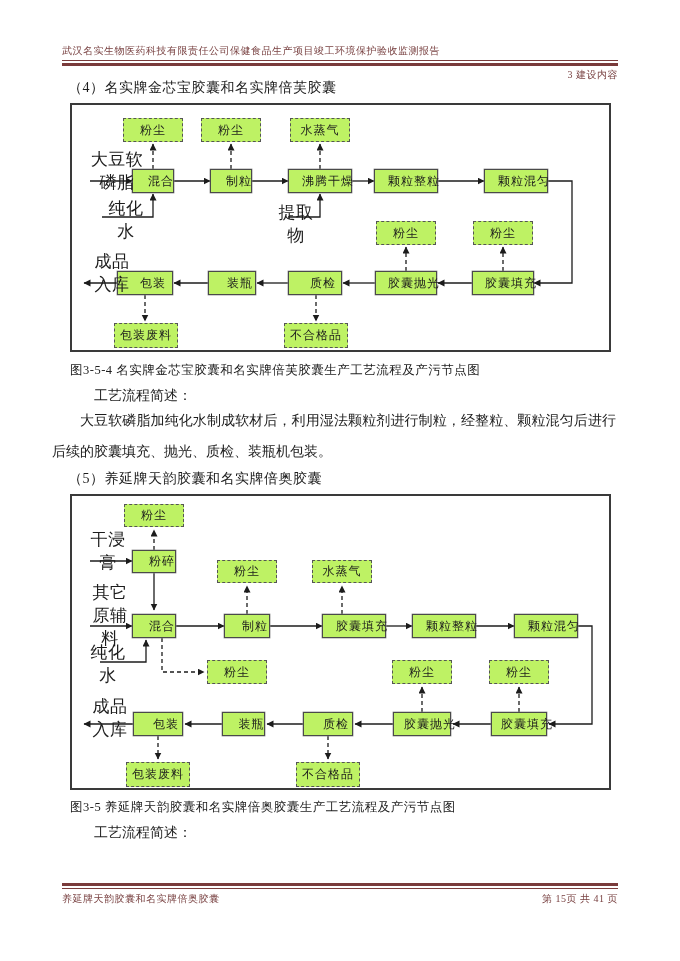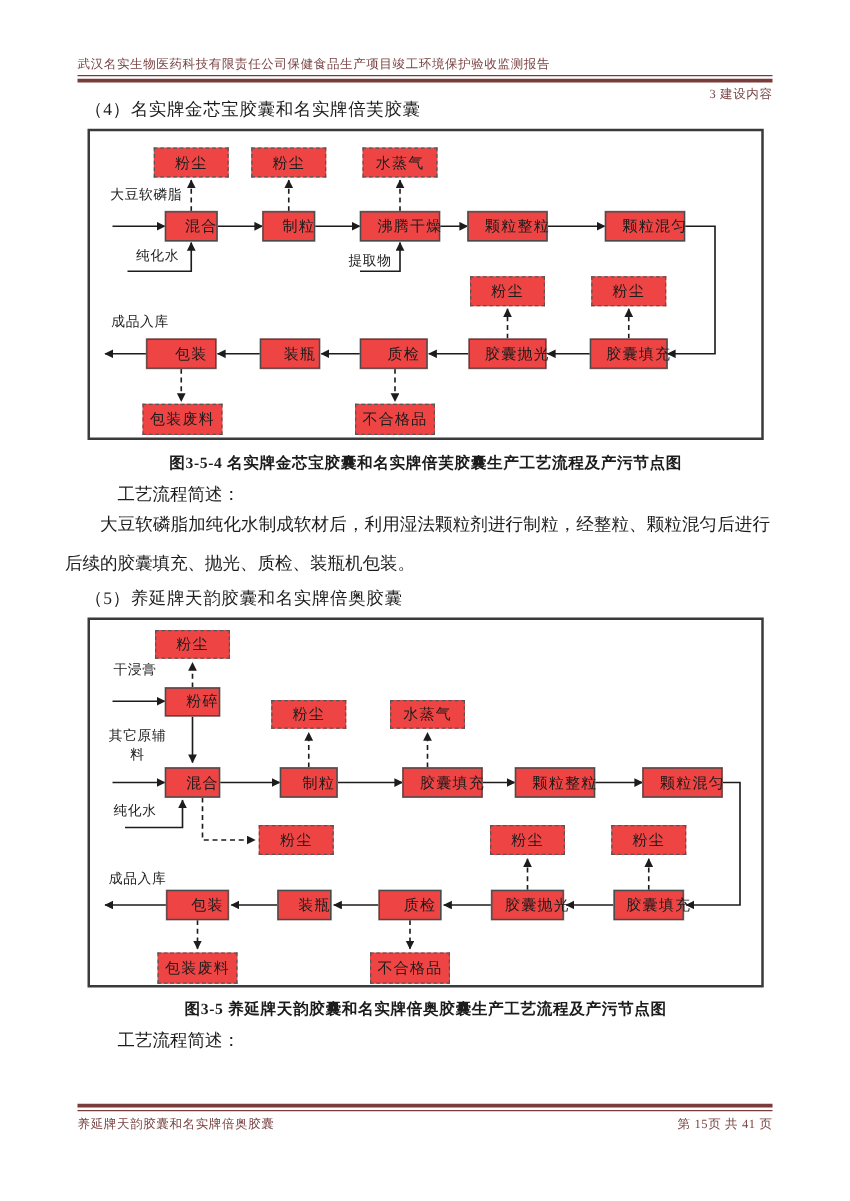--- a/index.html
+++ b/index.html
@@ -8,34 +8,34 @@
     font-family:"Liberation Serif","DejaVu Serif",serif;color:#1c1c1c;
     overflow:hidden;
   }
   .abs{position:absolute;}
   
   .hf-text{font-size:10px;color:#7a4343;letter-spacing:.5px;}
   .rule-header{border-top:1px solid #7a3b3b;border-bottom:3px solid #7a3b3b;height:2px;}
   .rule-footer{border-top:3px solid #7a3b3b;border-bottom:1px solid #7a3b3b;height:2px;}
   
   .sec-heading{font-size:14px;letter-spacing:.5px;}
-  .fig-caption{font-size:12.5px;font-weight:bold;text-align:center;letter-spacing:.5px;}
+  .fig-caption{font-size:12.5px;font-weight:normal;letter-spacing:.5px;}
   .summary-label{font-size:14px;}
   .body-para{font-size:14px;line-height:31px;text-align:justify;text-indent:2em;}
   
   .chart{position:absolute;border:2px solid #3a3a3a;background:#fff;}
   .chart svg{position:absolute;left:0;top:0;}
   .node{
     position:absolute;box-sizing:border-box;display:flex;align-items:center;justify-content:center;
-    font-size:12px;letter-spacing:1px;background:#ef4444;color:#1c1c1c;white-space:nowrap;
+    font-size:12px;letter-spacing:1px;background:#bef264;color:#1c1c1c;white-space:nowrap;
   }
   .process{border:1.6px solid #4a4a4a;box-shadow:0 0 0 .4px #8a8a8a;padding-left:16px;}
   .emission{border:1.4px dashed #555555;}
   .flow-label{
-    position:absolute;font-size:11px;letter-spacing:.5px;color:#1c1c1c;
+    position:absolute;font-size:17px;letter-spacing:.5px;color:#1c1c1c;
     white-space:pre-line;text-align:center;line-height:1.35;
   }
   polyline.edge{fill:none;stroke:#1c1c1c;stroke-width:1.3;}
   polyline.dashed{stroke-dasharray:4 3;}
 </style>
 </head>
 <body>
 
 <div class="abs hf-text" style="left:62px;top:44px;">武汉名实生物医药科技有限责任公司保健食品生产项目竣工环境保护验收监测报告</div>
 <div class="abs hf-text" style="right:62px;top:44px;margin-top:24px;">3 建设内容</div>

